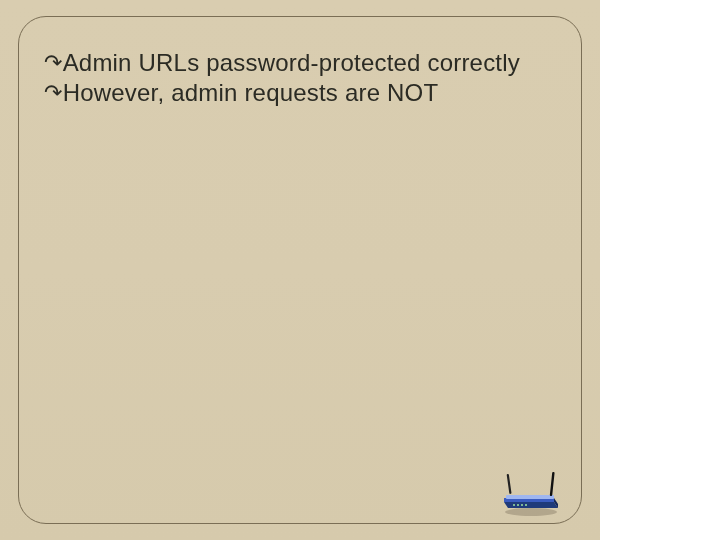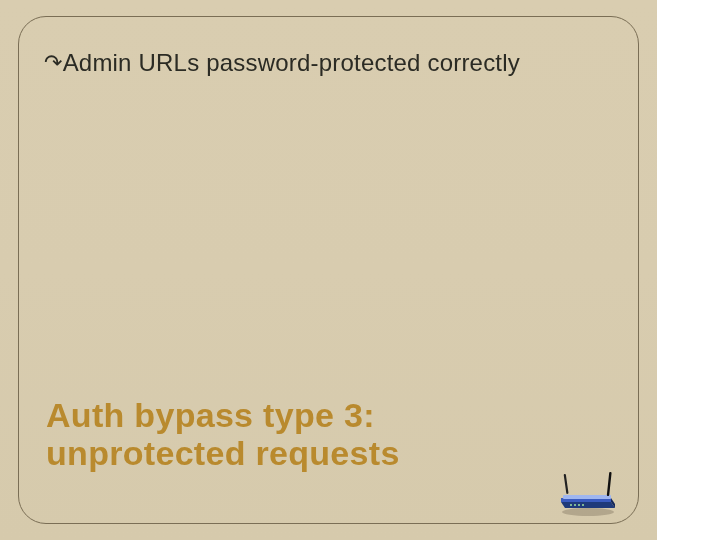--- a/index.html
+++ b/index.html
@@ -5,21 +5,21 @@
   html, body {
     margin: 0;
     padding: 0;
     width: 720px;
     height: 540px;
     overflow: hidden;
     font-family: Verdana, Geneva, sans-serif;
   }
   .slide {
     position: relative;
-    width: 657px;
+    width: 600px;
     height: 540px;
     background: linear-gradient(to bottom, #d9cdb0 0%, #d8ccaf 50%, #d6caac 100%);
     box-sizing: border-box;
   }
   .frame {
     position: absolute;
     top: 16px;
     left: 18px;
     right: 18px;
     bottom: 16px;
@@ -72,26 +72,25 @@
 </head>
 <body>
 
 <div class="slide">
   <div class="frame"></div>
 
   <div class="content">
     <div class="bullet-line hanging">
       <span class="bullet-marker">↷</span><span>Admin URLs password-protected correctly</span>
     </div>
+    <div class="bullet-line hanging">
+      <span class="bullet-marker">↷</span><span>However, admin requests are NOT</span>
+    </div>
   </div>
 
-  <div class="title-block">
-    <div class="title">Auth bypass type 3:</div>
-    <div class="title">unprotected requests</div>
-  </div>
 
   <div class="router-illustration">
     <svg viewBox="0 0 70 44" width="70" height="44">
 
       <ellipse cx="35" cy="40" rx="26" ry="4" fill="#6f6450" opacity="0.35"></ellipse>
 
       <rect x="12" y="2" width="2.2" height="20" rx="1" fill="#222" transform="rotate(-8 13 12)"></rect>
 
       <g>
         <path d="M8 30 L58 30 L62 36 L12 36 Z" fill="#1f3a7a"></path>

